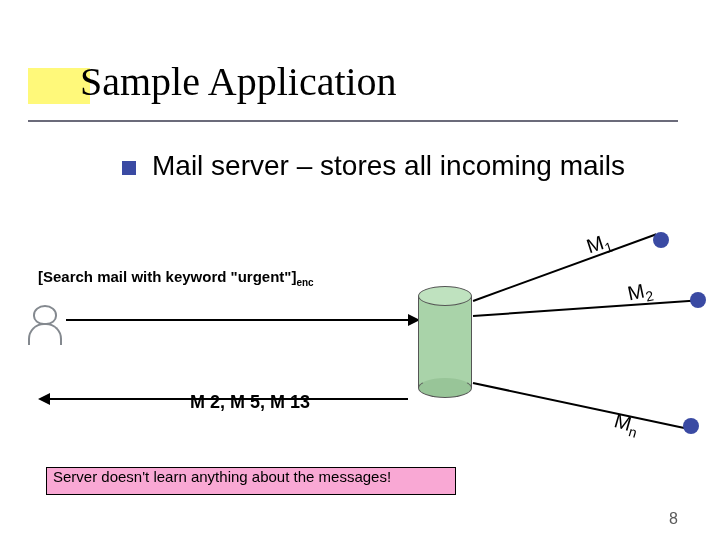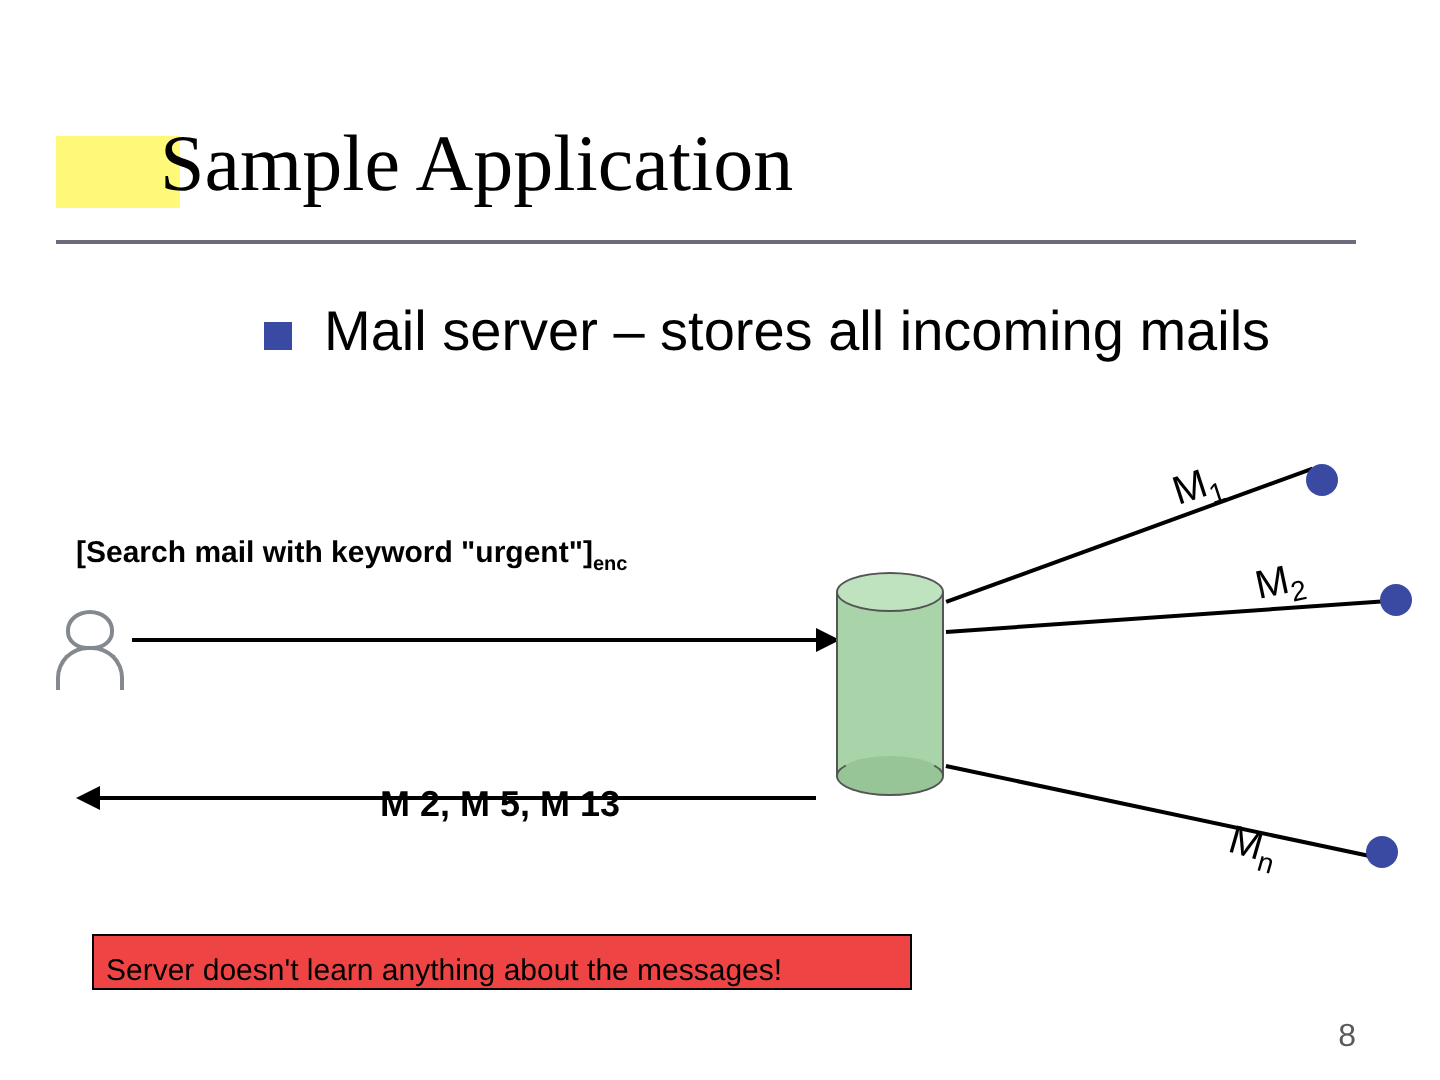--- a/index.html
+++ b/index.html
@@ -4,21 +4,21 @@
 <style>
   * { margin: 0; padding: 0; box-sizing: border-box; }
   html, body { width: 720px; height: 540px; font-family: Verdana, Geneva, sans-serif; background: #fff; color: #000; }
   .slide { position: relative; width: 700px; height: 540px; }
 
   .title-wrap { position: absolute; left: 28px; top: 58px; }
   .yellow-box { position: absolute; left: 0; top: 10px; width: 62px; height: 36px; background: #fff97a; z-index: 0; }
   .title-underline { position: absolute; left: 28px; top: 120px; width: 650px; height: 2px; background: #6b6b7a; }
   .title-text { position: relative; z-index: 1; font-family: "Times New Roman", serif; font-size: 40px; font-weight: 400; letter-spacing: 0px; left: 52px; }
 
-  .bullet-row { position: absolute; left: 132px; top: 150px; display: flex; align-items: center; }
+  .bullet-row { position: absolute; left: 122px; top: 150px; display: flex; align-items: center; }
   .sq { width: 14px; height: 14px; background: #3a4aa3; margin-right: 16px; margin-top: 4px; }
   .bullet-text { font-size: 28px; font-family: Verdana, sans-serif; }
 
   .diagram { position: absolute; left: 0; top: 0; width: 720px; height: 540px; }
 
   
   .person-head { position: absolute; left: 33px; top: 305px; width: 24px; height: 20px; border: 2.5px solid #84898f; border-radius: 50% 50% 45% 45%; background: #fff; }
   .person-body { position: absolute; left: 28px; top: 323px; width: 34px; height: 22px; border: 2.5px solid #84898f; border-top-left-radius: 16px; border-top-right-radius: 16px; border-bottom: none; background: #fff; }
 
   
@@ -50,21 +50,21 @@
   .mlabel.m2 { left: 628px; top: 280px; transform: rotate(-12deg); }
   .mlabel.mn { left: 614px; top: 412px; transform: rotate(16deg); }
 
   
   .conn { position: absolute; background: #000; height: 1.6px; transform-origin: left center; }
   .conn.c1 { left: 473px; top: 300px; width: 195px; transform: rotate(-20deg); }
   .conn.c2 { left: 473px; top: 315px; width: 220px; transform: rotate(-4deg); }
   .conn.cn { left: 473px; top: 382px; width: 216px; transform: rotate(12deg); }
 
   
-  .callout { position: absolute; left: 46px; top: 467px; width: 410px; height: 28px; background: #ef4444; border: 1.5px solid #000; display: flex; align-items: flex-end; padding-left: 6px; font-size: 15px; }
+  .callout { position: absolute; left: 46px; top: 467px; width: 410px; height: 28px; background: #f9a8d4; border: 1.5px solid #000; display: flex; align-items: flex-start; padding-left: 6px; font-size: 15px; }
 
   .pagenum { position: absolute; right: 22px; bottom: 12px; font-size: 16px; color: #5a5a5a; font-family: Arial, sans-serif; }
 </style>
 </head>
 <body>
 
 <div class="slide">
 
   <div class="title-wrap">
     <div class="yellow-box"></div>

